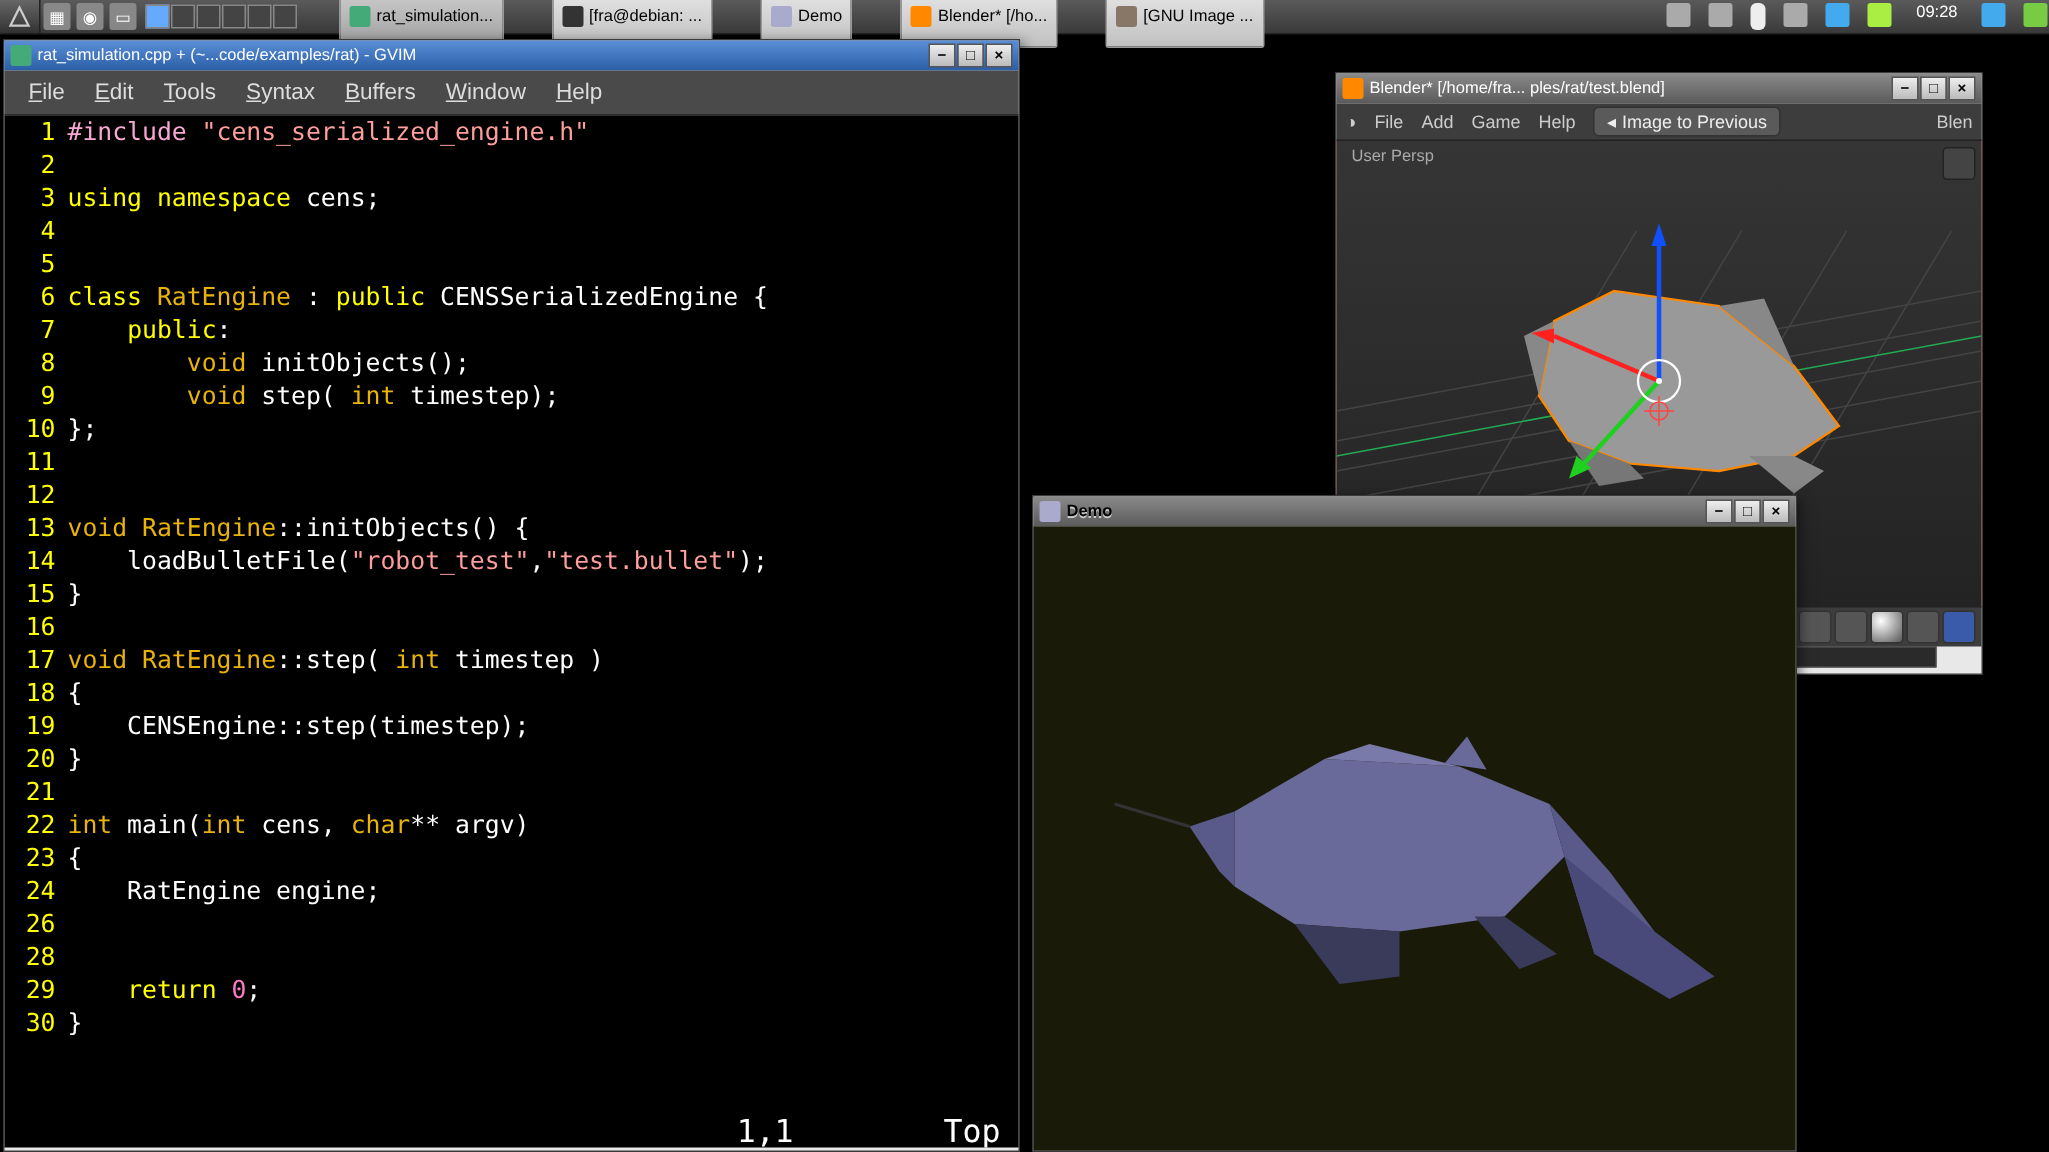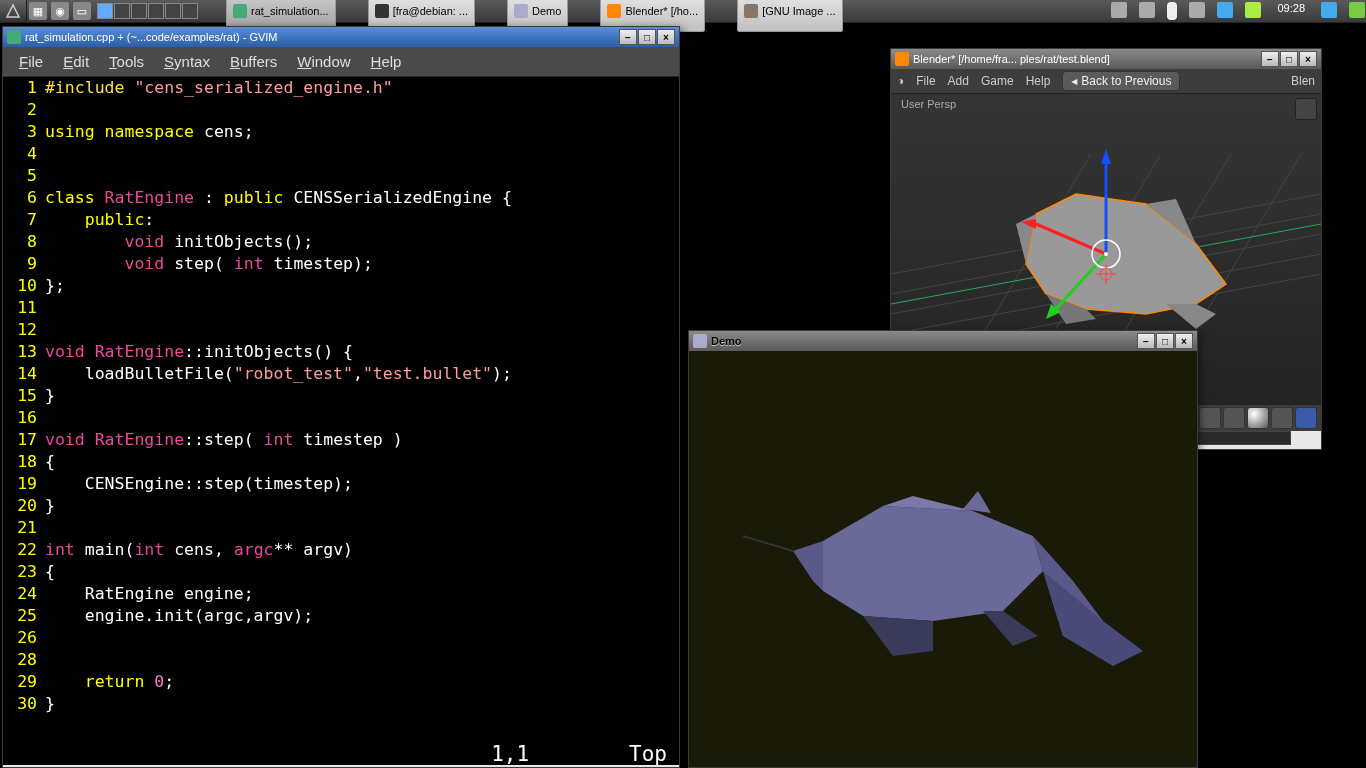--- a/index.html
+++ b/index.html
@@ -23,24 +23,24 @@
 
 #gvim{left:2px;top:26px;width:676px;height:740px}
 #gvim .menubar{background:#4a4a4a;border-bottom:1px solid #2a2a2a;display:flex;padding:4px 6px;gap:0;font-size:15px;color:#ddd}
 #gvim .menubar span{padding:2px 10px}
 #gvim .menubar u{text-decoration:underline}
 #gvim .editor{background:#000;color:#fff;font-family:"DejaVu Sans Mono",monospace;font-size:16.5px;line-height:22px;height:calc(100% - 52px);position:relative;overflow:hidden}
 #gvim .line{display:flex;white-space:pre}
 #gvim .ln{color:#ffff00;width:34px;text-align:right;padding-right:8px;flex-shrink:0}
 #gvim .code{flex:1}
 .kw{color:#ffff00}
-.ty{color:#ec4899}
+.ty{color:#eab308}
 .str{color:#ff9d9d}
 .num{color:#ff79c6}
-.pp{color:#fde047}
+.pp{color:#f9a8d4}
 #gvim .status{position:absolute;bottom:0;left:0;right:0;color:#fff;padding:0 12px;display:flex;font-family:monospace;font-size:21px}
 #gvim .status .pos{margin-left:auto;margin-right:100px}
 #gvim .status .scroll{}
 
 #blender{left:890px;top:48px;width:430px;height:400px}
 #blender .blender-head{background:#3d3d3d;height:24px;display:flex;align-items:center;padding:0 6px;color:#ccc;font-size:12px;gap:12px;border-bottom:1px solid #222}
 #blender .blender-head .btn{background:#5a5a5a;border:1px solid #333;border-radius:4px;padding:2px 8px;color:#eee;display:flex;align-items:center;gap:4px}
 #blender .viewport{background:#7f1d1d;height:310px;position:relative;overflow:hidden}
 #blender .persp{position:absolute;top:4px;left:10px;color:#aaa;font-size:11px}
 #blender .grid{position:absolute;inset:0}
@@ -125,21 +125,21 @@
     </div>
   </div>
   <div class="blender-head">
     <span>◑</span>
     <span>File</span>
     <span>Add</span>
     <span>Game</span>
     <span>Help</span>
     <span class="btn">
         <span>◂</span>
-        <span>Back to Previous</span>
+        <span>Image to Previous</span>
       </span>
     <span style="margin-left:auto">Blen</span>
   </div>
   <div class="viewport">
     <svg class="grid" viewBox="0 0 430 310">
       <defs>
         <linearGradient id="bg" x1="0" y1="0" x2="0" y2="1">
             <stop offset="0" stop-color="#353535"></stop>
             <stop offset="1" stop-color="#232323"></stop>
           </linearGradient>
@@ -234,24 +234,23 @@
         <div class="line"><span class="ln">12</span><span class="code"></span></div>
         <div class="line"><span class="ln">13</span><span class="code"><span class="ty">void</span><span> </span><span class="ty">RatEngine</span><span>::initObjects() {</span></span></div>
         <div class="line"><span class="ln">14</span><span class="code"><span>    loadBulletFile(</span><span class="str">"robot_test"</span><span>,</span><span class="str">"test.bullet"</span><span>);</span></span></div>
         <div class="line"><span class="ln">15</span><span class="code"><span>}</span></span></div>
         <div class="line"><span class="ln">16</span><span class="code"></span></div>
         <div class="line"><span class="ln">17</span><span class="code"><span class="ty">void</span><span> </span><span class="ty">RatEngine</span><span>::step( </span><span class="ty">int</span><span> timestep )</span></span></div>
         <div class="line"><span class="ln">18</span><span class="code"><span>{</span></span></div>
         <div class="line"><span class="ln">19</span><span class="code"><span>    CENSEngine::step(timestep);</span></span></div>
         <div class="line"><span class="ln">20</span><span class="code"><span>}</span></span></div>
         <div class="line"><span class="ln">21</span><span class="code"></span></div>
-        <div class="line"><span class="ln">22</span><span class="code"><span class="ty">int</span><span> main(</span><span class="ty">int</span><span> cens, </span><span class="ty">argc</span><span>** argv)</span></span></div>
+        <div class="line"><span class="ln">22</span><span class="code"><span class="ty">int</span><span> main(</span><span class="ty">int</span><span> cens, </span><span class="ty">char</span><span>** argv)</span></span></div>
         <div class="line"><span class="ln">23</span><span class="code"><span>{</span></span></div>
         <div class="line"><span class="ln">24</span><span class="code"><span>    RatEngine engine;</span></span></div>
-        <div class="line"><span class="ln">25</span><span class="code"><span>    engine.init(argc,argv);</span></span></div>
         <div class="line"><span class="ln">26</span><span class="code"></span></div>
         <div class="line"><span class="ln">28</span><span class="code"></span></div>
         <div class="line"><span class="ln">29</span><span class="code"><span>    </span><span class="kw">return </span><span class="num">0</span><span>;</span></span></div>
         <div class="line"><span class="ln">30</span><span class="code"><span>}</span></span></div>
       </div>
     <div class="status">
       <span class="pos">1,1</span>
       <span class="scroll">Top</span>
     </div>
   </div>

